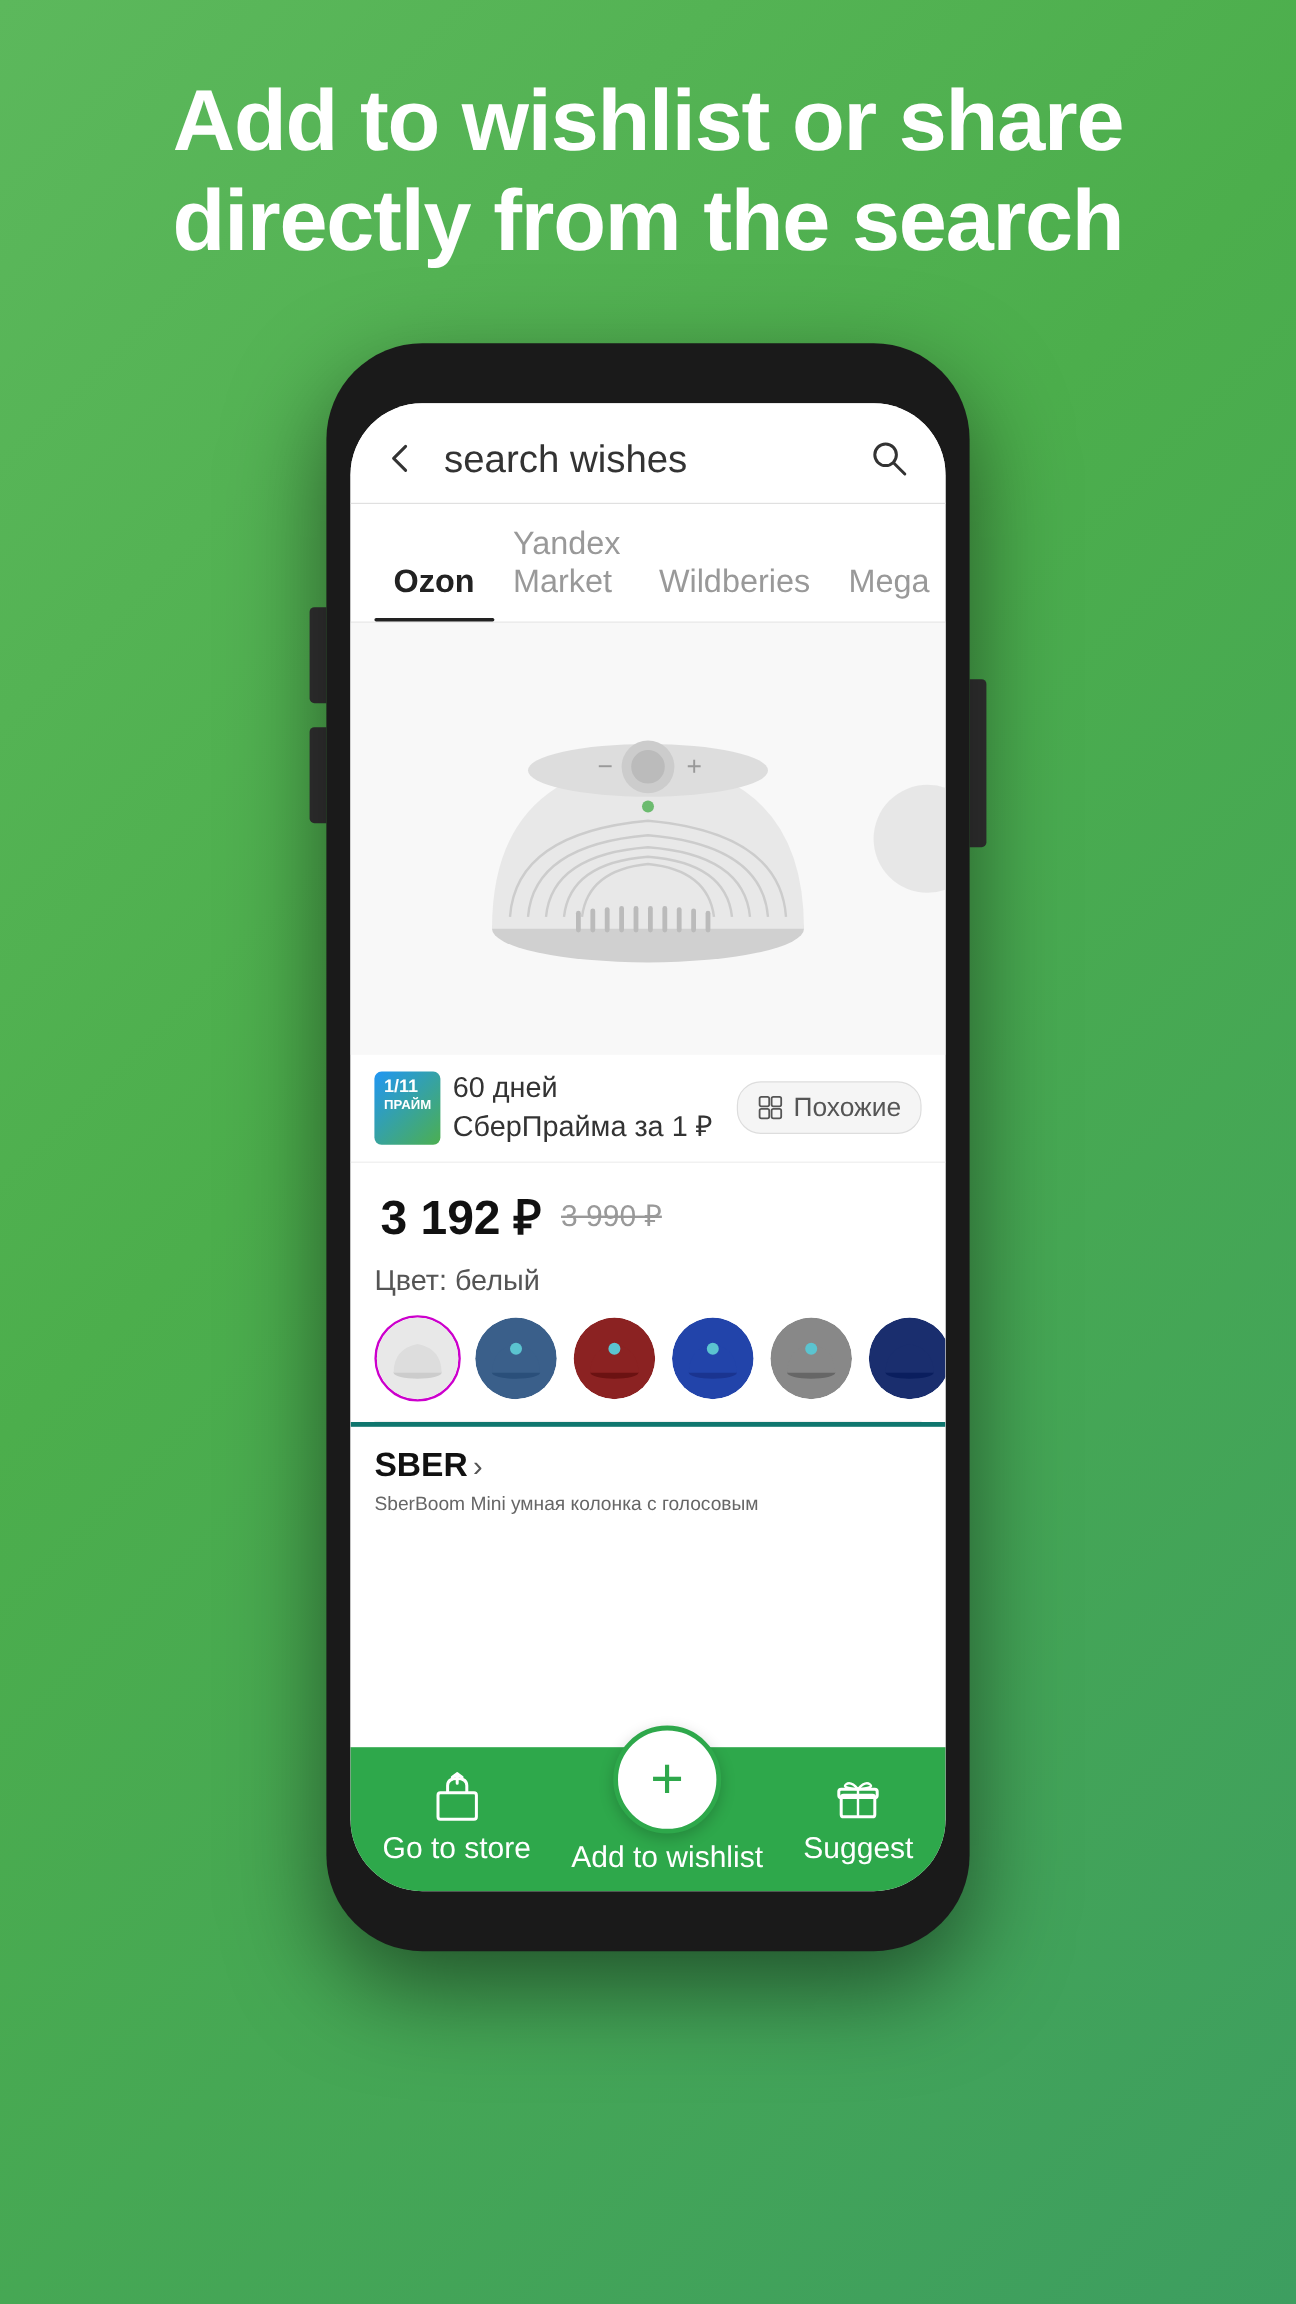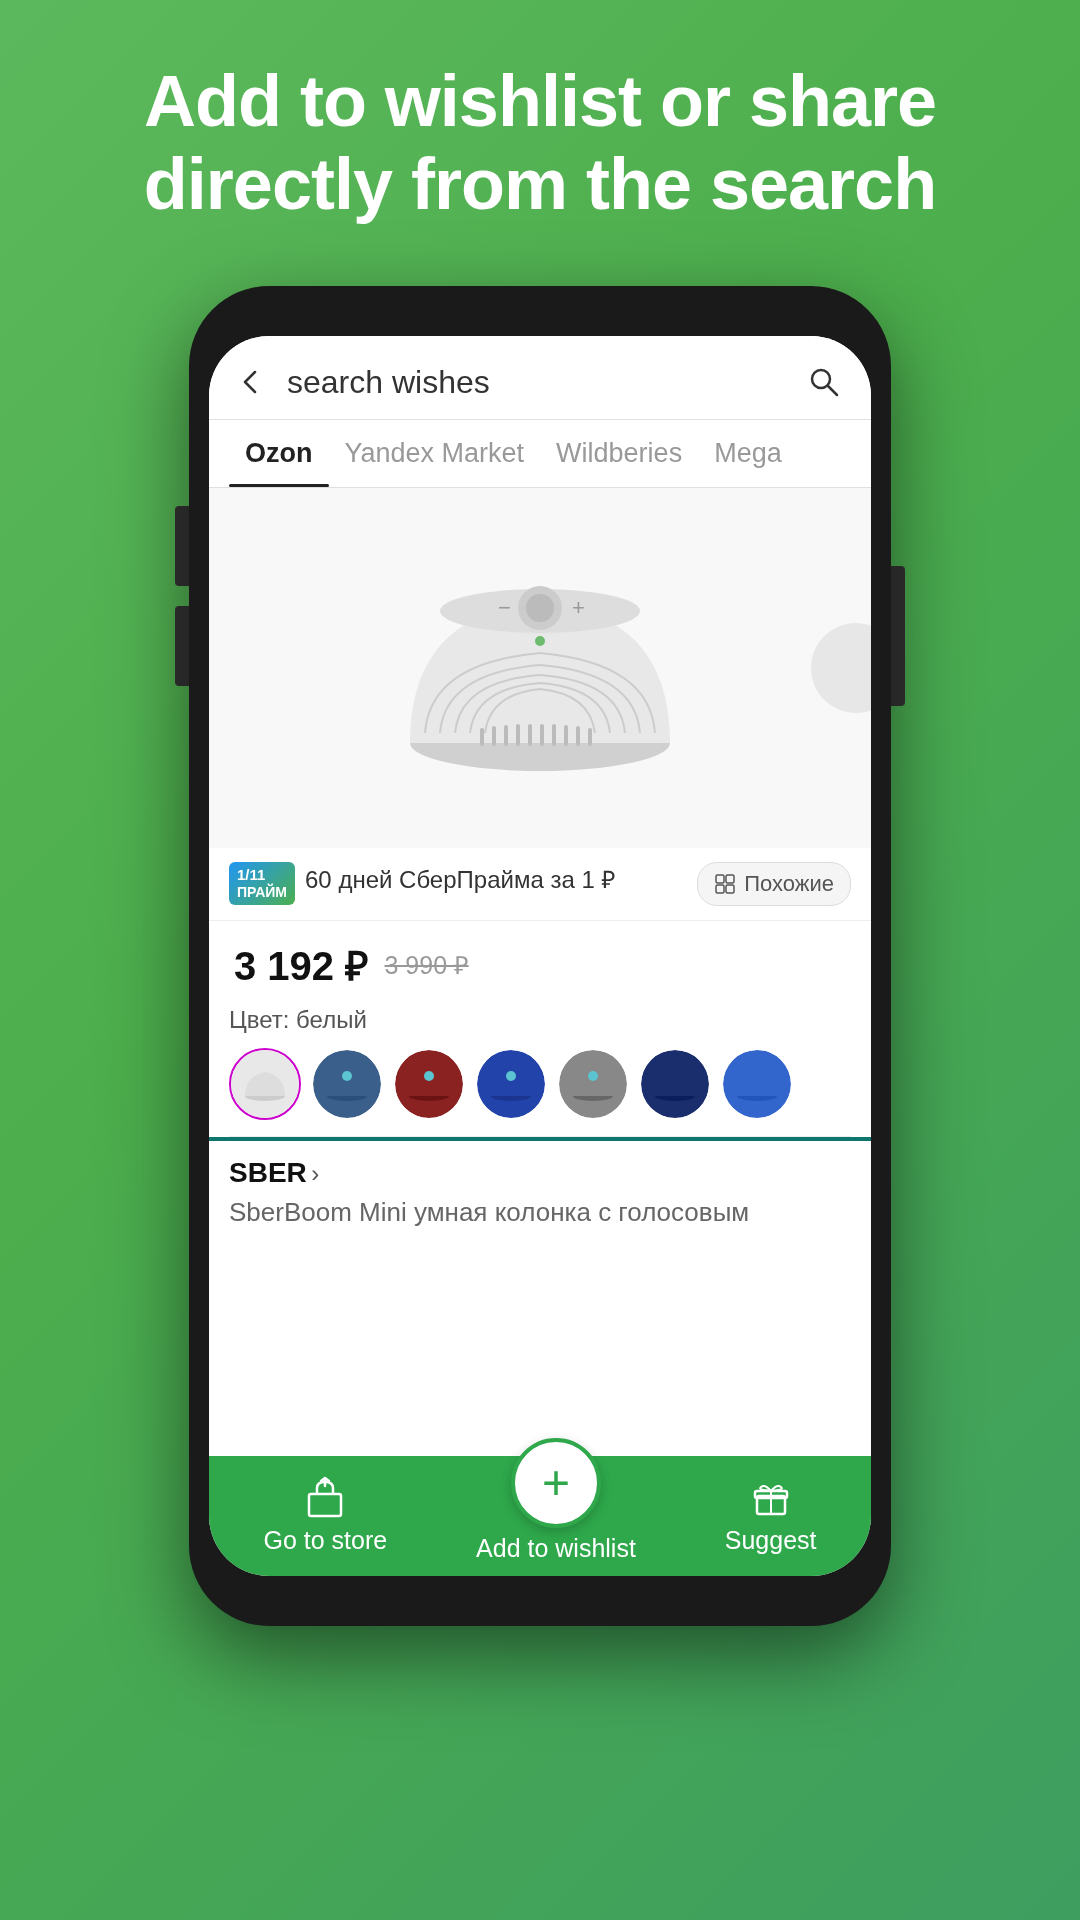--- a/index.html
+++ b/index.html
@@ -20,21 +20,21 @@
       font-weight: 900;
       font-size: 72px;
       line-height: 1.15;
       text-align: center;
       padding: 60px 60px 40px 60px;
       letter-spacing: -1px;
     }
 
     .phone-wrapper {
       position: relative;
-      width: 702px;
+      width: 536px;
       height: 1340px;
       margin-top: 20px;
     }
 
     
     .phone-frame {
       position: absolute;
       top: 0; left: 0;
       width: 100%;
       height: 100%;
@@ -294,21 +294,21 @@
       font-weight: 700;
       color: #111;
     }
 
     .seller-arrow {
       color: #555;
       font-size: 24px;
     }
 
     .seller-product-name {
-      font-size: 26px;
+      font-size: 16px;
       color: #666;
       padding: 4px 20px 8px 20px;
     }
 
     
     .bottom-nav {
       background: #2ea84b;
       height: 120px;
       display: flex;
       align-items: center;
@@ -441,21 +441,21 @@
             <rect x="198" y="195" width="4" height="18" rx="2" fill="#bbb"></rect>
           </svg>
 
           <div class="product-img-side"></div>
         </div>
 
         <div class="promo-banner">
           <div style="display:flex;gap:10px;flex:1;">
             <div style="background:linear-gradient(135deg,#2196F3,#4CAF50);color:white;font-size:17px;font-weight:bold;padding:4px 8px;border-radius:6px;line-height:1.2;">
               <div style="font-size:15px;">1/11</div>
-              <div style="font-size:14px;">ПРАЙМ</div>
+              <div style="font-size:11px;">ПРАЙМ</div>
             </div>
             <span class="promo-text">60 дней СберПрайма за 1 ₽</span>
           </div>
           <div class="similar-btn">
             <svg width="22" height="22" viewBox="0 0 22 22">
               <rect x="2" y="2" width="8" height="8" rx="1.5" fill="none" stroke="#555" stroke-width="1.5"></rect>
               <rect x="12" y="2" width="8" height="8" rx="1.5" fill="none" stroke="#555" stroke-width="1.5"></rect>
               <rect x="2" y="12" width="8" height="8" rx="1.5" fill="none" stroke="#555" stroke-width="1.5"></rect>
               <rect x="12" y="12" width="8" height="8" rx="1.5" fill="none" stroke="#555" stroke-width="1.5"></rect>
             </svg>

